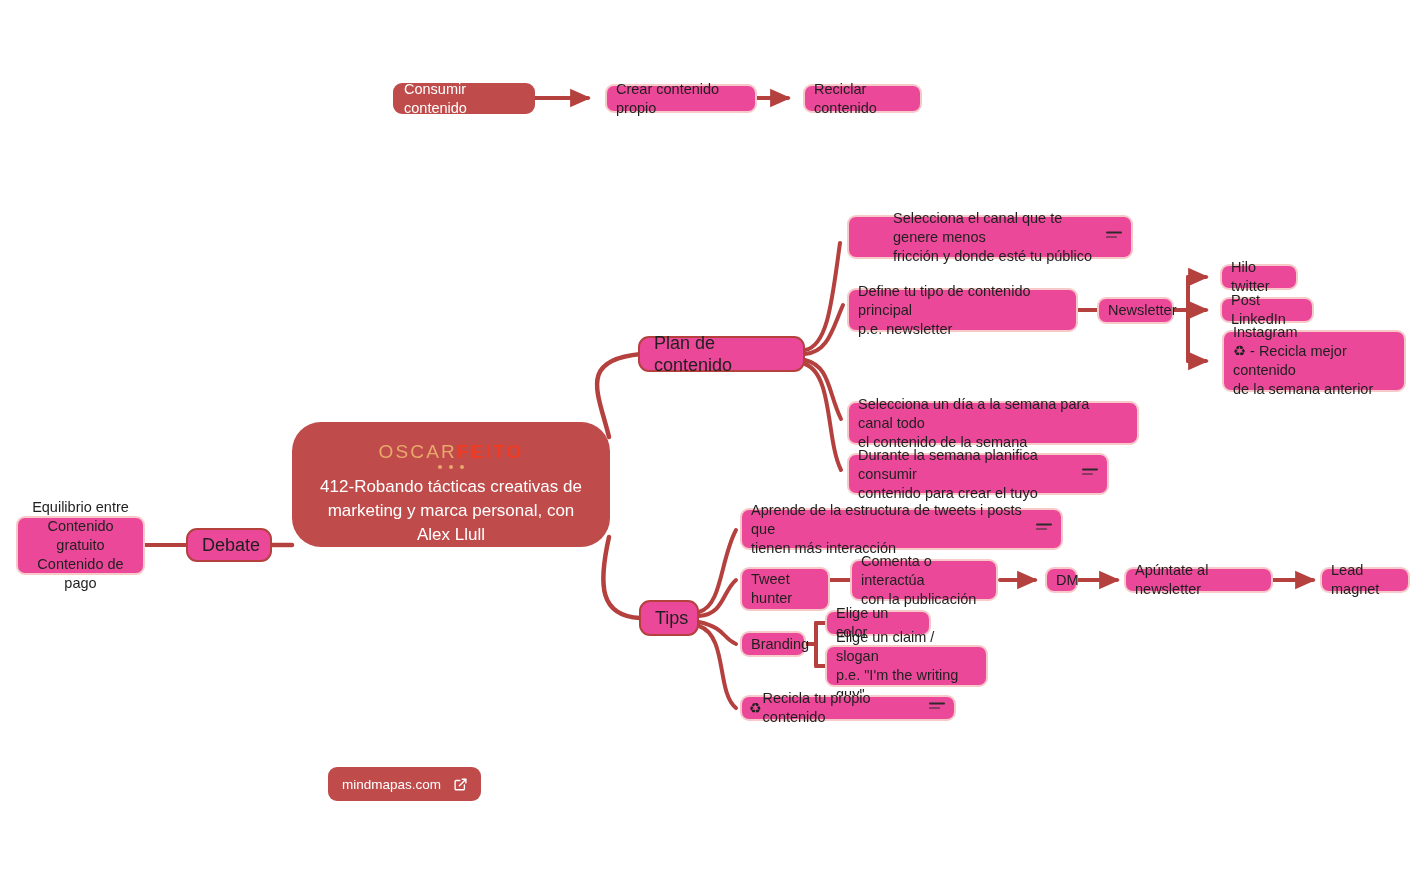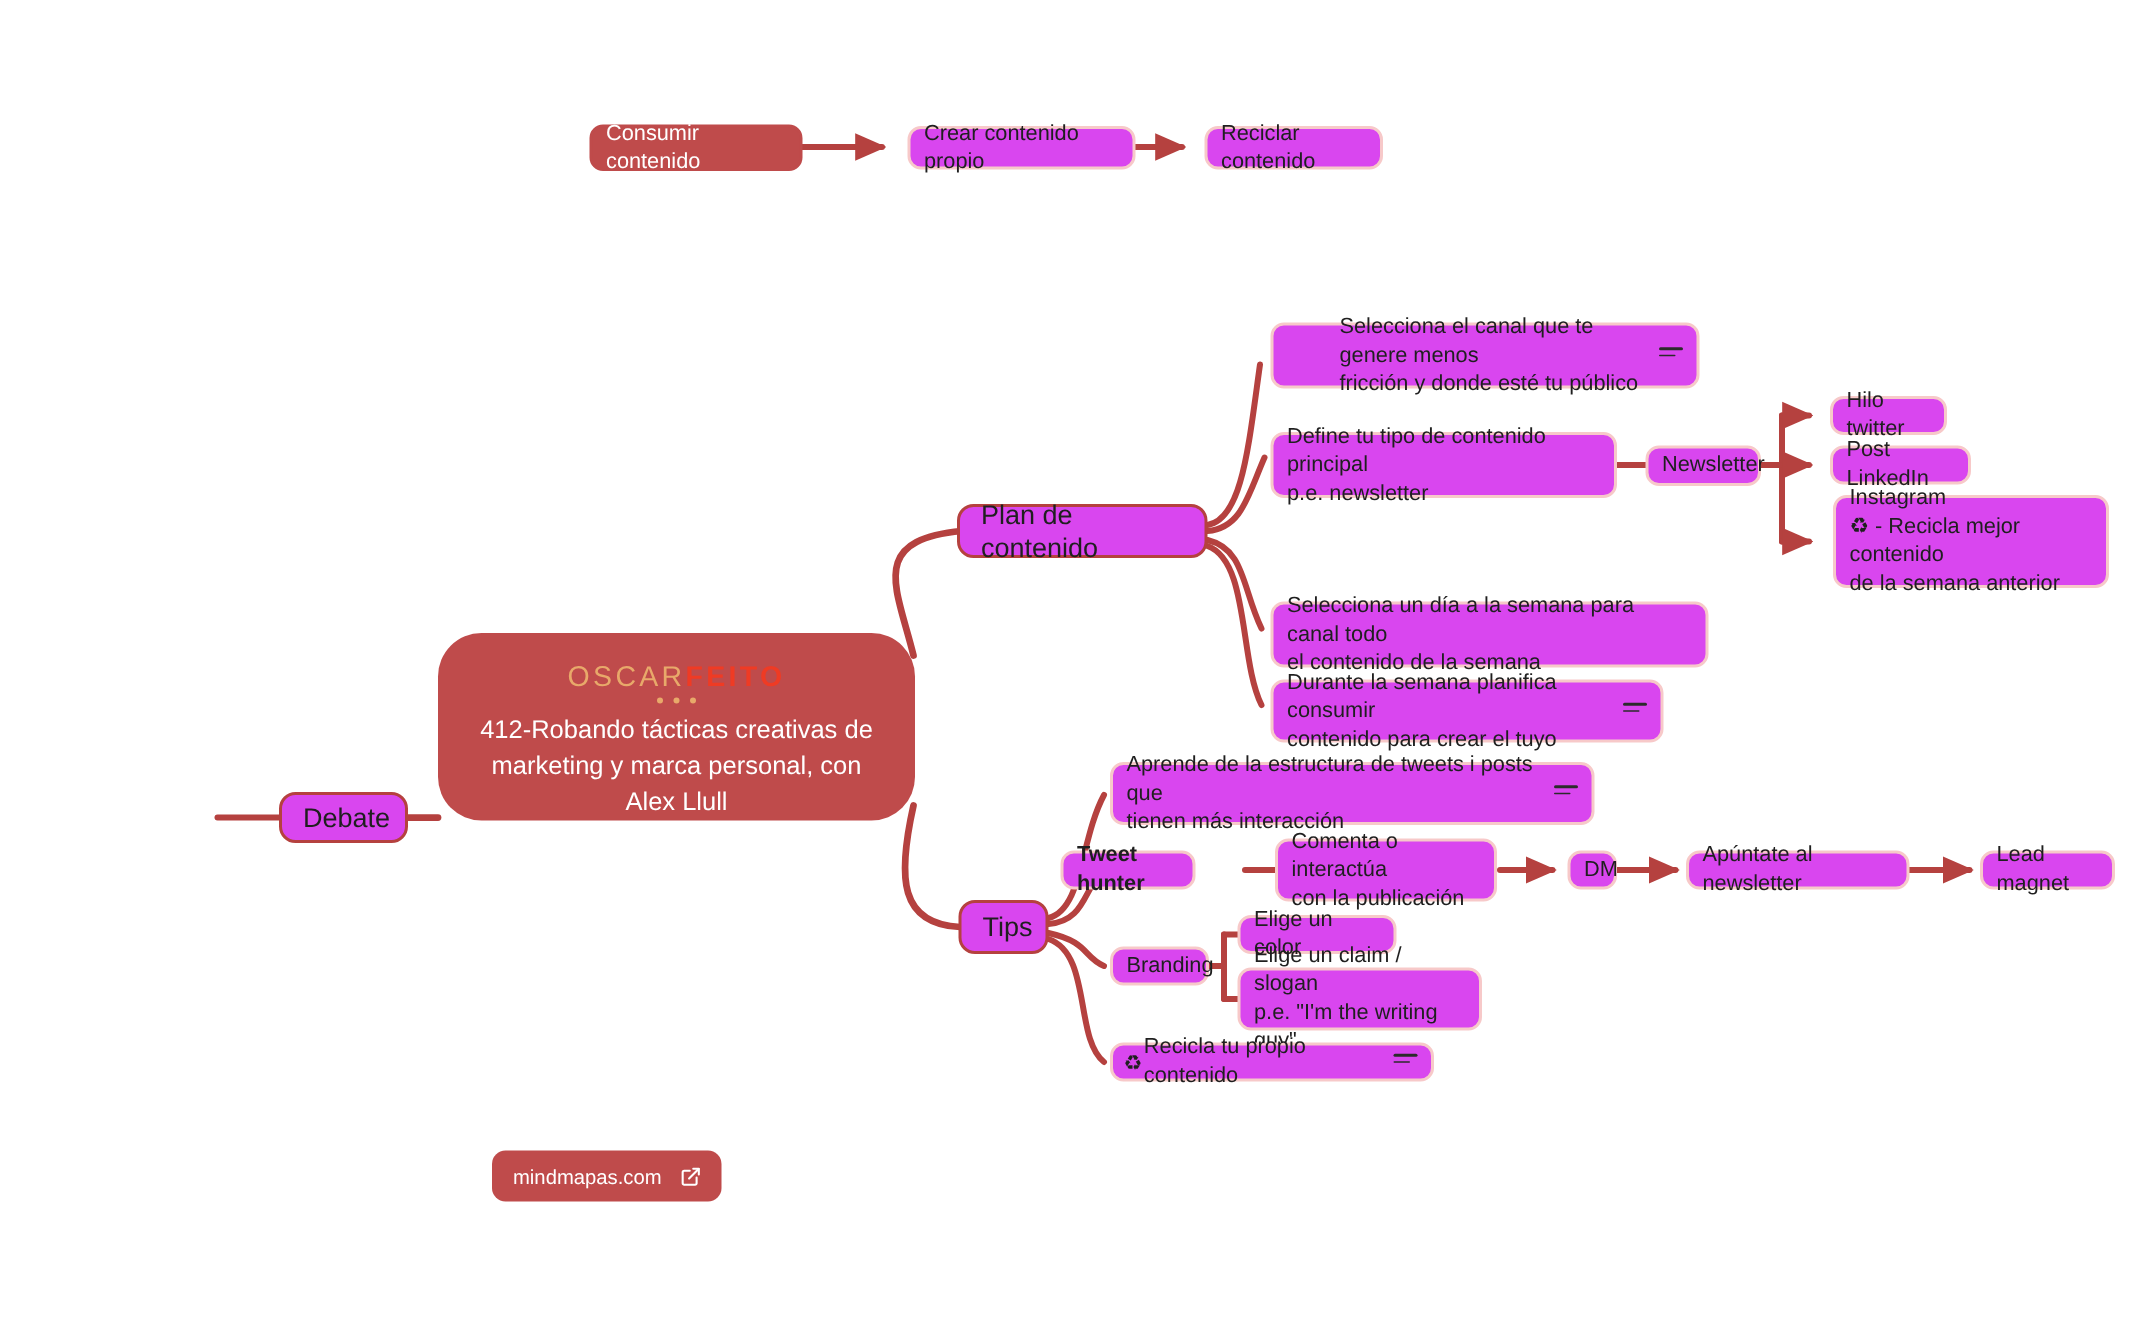--- a/index.html
+++ b/index.html
@@ -8,21 +8,21 @@
     font-family:"Liberation Sans","DejaVu Sans",sans-serif;
     color:#222222;
   }
   #canvas{position:absolute;inset:0;width:1425px;height:882px;}
   #links{position:absolute;left:0;top:0;width:1425px;height:882px;pointer-events:none;}
 
   
   .node{
     position:absolute;
     box-sizing:border-box;
-    background:#d946ef;
+    background:#ec4899;
     border:2px solid #f7c9c9;
     border-radius:9px;
     color:#1f1f1f;
     font-size:14.5px;
     line-height:19px;
     padding:5px 9px;
     white-space:pre-line;
     display:flex;
     align-items:center;
     box-shadow:0 0 0 0 rgba(0,0,0,0);
@@ -156,20 +156,25 @@
       </div>
       <div class="logo-dots"><span></span><span></span><span></span></div>
     </div>
     <span class="txt">412-Robando tácticas creativas de marketing y marca personal, con Alex Llull</span>
   </div>
 
   <div class="node lvl1" style="left:186px;top:528px;width:86px;height:34px;">
     <span class="txt">Debate</span>
   </div>
 
+  <div class="node ctr-text" style="left:16px;top:516px;width:129px;height:59px;">
+    <span class="txt">Equilibrio entre
+Contenido gratuito
+Contenido de pago</span>
+  </div>
 
   <div class="node lvl1" style="left:638px;top:336px;width:167px;height:36px;">
     <span class="txt">Plan de contenido</span>
   </div>
 
   <div class="node" style="left:847px;top:215px;width:286px;height:44px;padding-right:34px;padding-left:44px;">
     <span class="txt">Selecciona el canal que te genere menos
 fricción y donde esté tu público</span>
     <span class="note-ico"><i></i><i></i></span>
   </div>
@@ -211,21 +216,21 @@
   <div class="node lvl1" style="left:639px;top:600px;width:60px;height:36px;">
     <span class="txt">Tips</span>
   </div>
 
   <div class="node" style="left:740px;top:508px;width:323px;height:42px;padding-right:34px;">
     <span class="txt">Aprende de la estructura de tweets i posts que
 tienen más interacción</span>
     <span class="note-ico"><i></i><i></i></span>
   </div>
 
-  <div class="node" style="left:707px;top:567px;width:90px;height:26px;font-weight:bold;">
+  <div class="node" style="left:740px;top:567px;width:90px;height:44px;">
     <span class="txt">Tweet hunter</span>
   </div>
 
   <div class="node" style="left:850px;top:559px;width:148px;height:42px;">
     <span class="txt">Comenta o interactúa
 con la publicación</span>
   </div>
 
   <div class="node" style="left:1045px;top:567px;width:33px;height:26px;">
     <span class="txt">DM</span>

